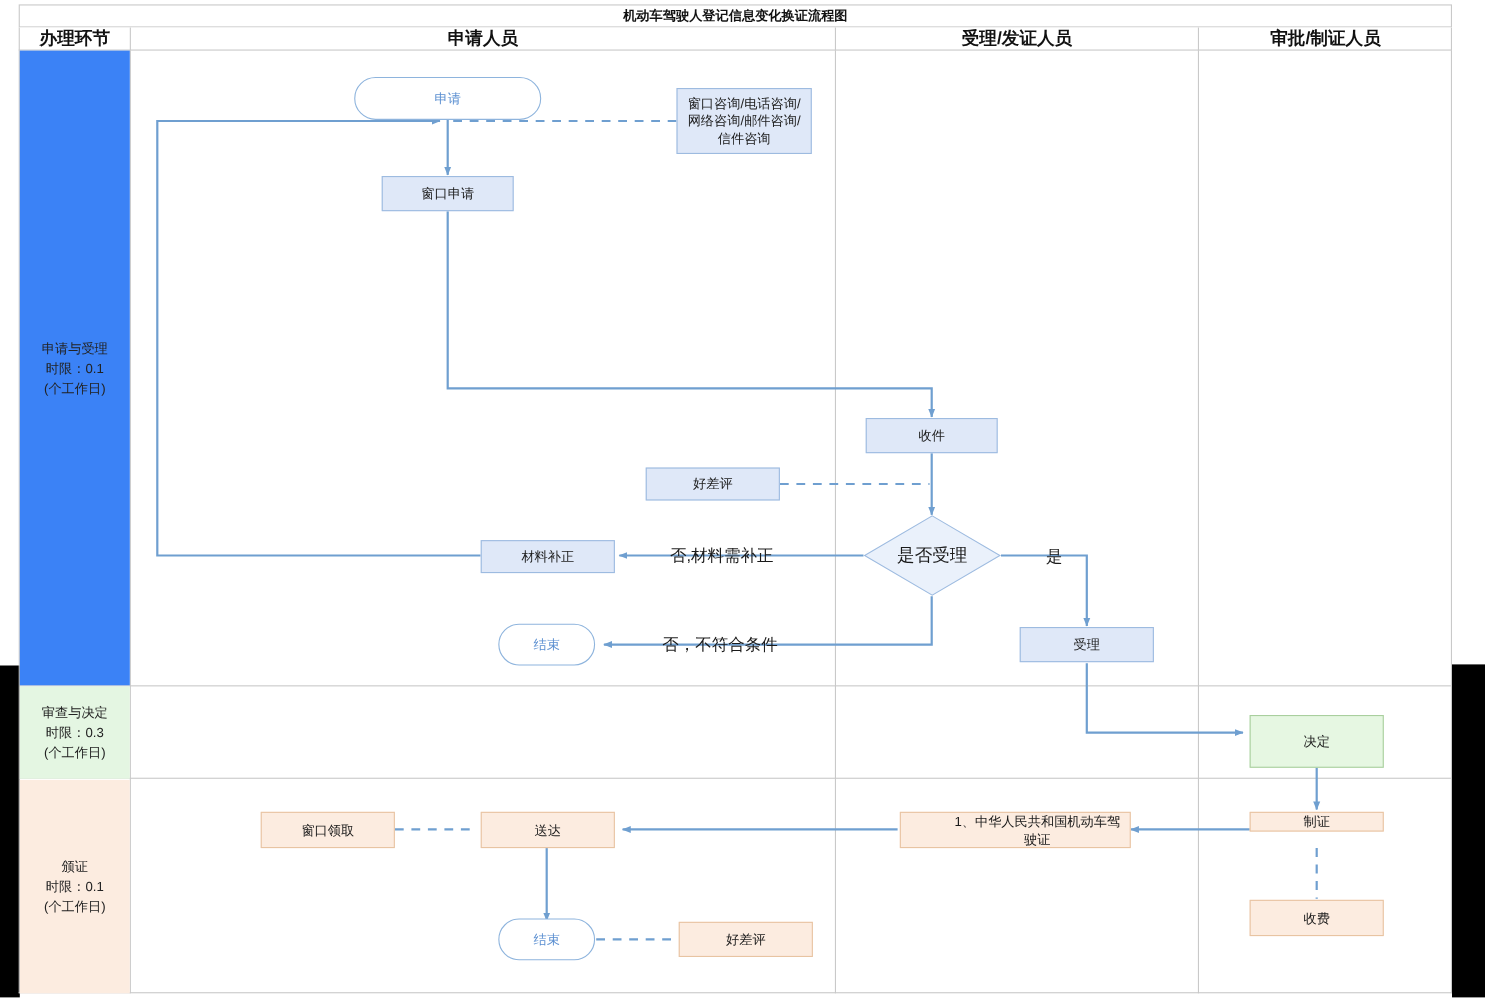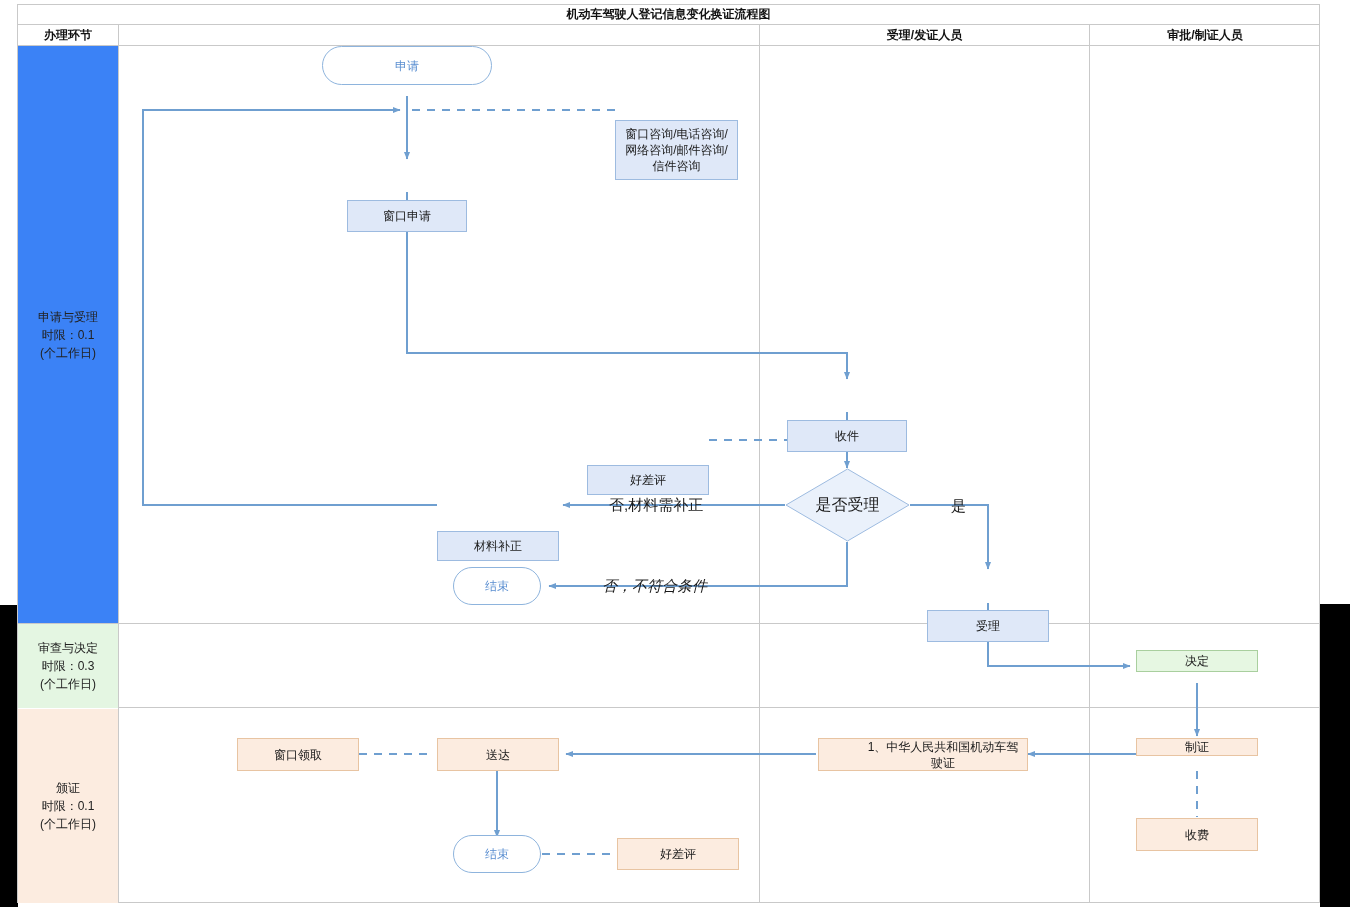--- a/index.html
+++ b/index.html
@@ -14,41 +14,41 @@
 
   
   .title-bar{position:absolute;left:17px;top:4px;width:1303px;height:21px;
              border:1px solid #c9c9c9;background:#fff;
              display:flex;align-items:center;justify-content:center;
              font-size:12px;font-weight:bold;color:#111;box-sizing:border-box;}
   .hdr-row{position:absolute;left:17px;top:25px;width:1303px;height:21px;
            border-left:1px solid #c9c9c9;border-right:1px solid #c9c9c9;
            border-bottom:1px solid #c9c9c9;box-sizing:border-box;background:#fff;}
   .hdr-cell{position:absolute;top:0;height:20px;display:flex;align-items:center;
-            justify-content:center;font-size:12px;font-weight:bold;color:#111;}
+            justify-content:center;font-size:16px;font-weight:bold;color:#111;}
   .hdr-sep{position:absolute;top:0;width:1px;height:21px;background:#c9c9c9;}
 
   .grid{position:absolute;left:17px;top:46px;width:1303px;height:857px;box-sizing:border-box;
         border-left:1px solid #c9c9c9;border-right:1px solid #c9c9c9;border-bottom:1px solid #c9c9c9;}
   .vline{position:absolute;width:1px;background:#c9c9c9;}
   .hline{position:absolute;height:1px;background:#c9c9c9;}
 
   
   .stage{position:absolute;left:18px;width:100px;display:flex;flex-direction:column;
          align-items:center;justify-content:center;text-align:center;
          font-size:12px;color:#222;line-height:18px;box-sizing:border-box;}
   .stage-a{top:46px;height:577px;background:#3b82f6;}
   .stage-b{top:624px;height:84px;background:#e4f6e2;}
   .stage-c{top:709px;height:194px;background:#fcece0;}
 
   
   .node{position:absolute;box-sizing:border-box;display:flex;align-items:center;
         justify-content:center;text-align:center;font-size:12px;line-height:16px;
         color:#1a1a1a;padding:2px 4px;}
-  .n-blue{background:#dfe8f8;border:1px solid #9dbbe0;margin-top:40px;}
+  .n-blue{background:#dfe8f8;border:1px solid #9dbbe0;}
   .n-green{background:#e6f7e2;border:1px solid #a9cf9e;}
   .n-orange{background:#fcece0;border:1px solid #e8c4a2;}
   .n-term{background:#ffffff;border:1px solid #8eb4dd;border-radius:22px;color:#5b8fd1;}
 
   
   svg.wires{position:absolute;left:0;top:0;width:1350px;height:907px;pointer-events:none;}
   .edge-label{position:absolute;font-size:15px;color:#1a1a1a;white-space:nowrap;
               background:transparent;padding:0 2px;text-align:center;}
 </style>
 </head>
@@ -57,20 +57,21 @@
 <div id="root">
 
   <div class="band band-left"></div>
   <div class="band band-right"></div>
 
   <div class="title-bar">机动车驾驶人登记信息变化换证流程图</div>
 
   <div class="hdr-row">
     <div class="hdr-cell" style="left:0;width:100px;">办理环节</div>
     <div class="hdr-sep" style="left:100px;"></div>
+    <div class="hdr-cell" style="left:101px;width:640px;">申请人员</div>
     <div class="hdr-sep" style="left:741px;"></div>
     <div class="hdr-cell" style="left:742px;width:329px;">受理/发证人员</div>
     <div class="hdr-sep" style="left:1071px;"></div>
     <div class="hdr-cell" style="left:1072px;width:230px;">审批/制证人员</div>
   </div>
 
   <div class="grid">
     <div class="vline" style="left:100px;top:0;height:857px;"></div>
     <div class="vline" style="left:741px;top:0;height:857px;"></div>
     <div class="vline" style="left:1071px;top:0;height:857px;"></div>
@@ -131,21 +132,21 @@
       <path d="M816,754 L566,754" marker-end="url(#ah)"></path>
 
       <path d="M359,754 L434,754" stroke-dasharray="8,7"></path>
 
       <path d="M497,771 L497,837" marker-end="url(#ah)"></path>
 
       <path d="M542,854 L617,854" stroke-dasharray="8,7"></path>
     </g>
   </svg>
 
-  <div class="node n-term" style="left:322px;top:46px;width:170px;height:39px;">申请</div>
+  <div class="node n-term" style="left:322px;top:70px;width:170px;height:39px;">申请</div>
 
   <div class="node n-blue" style="left:615px;top:80px;width:123px;height:60px;flex-direction:column;">
     <span>窗口咨询/电话咨询/</span>
     <span>网络咨询/邮件咨询/</span>
     <span>信件咨询</span>
   </div>
 
   <div class="node n-blue" style="left:347px;top:160px;width:120px;height:32px;">窗口申请</div>
   <div class="node n-blue" style="left:787px;top:380px;width:120px;height:32px;">收件</div>
   <div class="node n-blue" style="left:587px;top:425px;width:122px;height:30px;">好差评</div>
@@ -154,27 +155,27 @@
     <svg width="125" height="74" style="position:absolute;left:0;top:0;">
       <polygon points="62.5,1 124,37 62.5,73 1,37" fill="#eaf1fb" stroke="#9dbbe0" stroke-width="1"></polygon>
     </svg>
     <div style="position:absolute;left:0;top:0;width:125px;height:74px;display:flex;align-items:center;justify-content:center;font-size:16px;color:#1a1a1a;">是否受理</div>
   </div>
 
   <div class="node n-blue" style="left:437px;top:491px;width:122px;height:30px;">材料补正</div>
   <div class="node n-term" style="left:453px;top:567px;width:88px;height:38px;">结束</div>
   <div class="node n-blue" style="left:927px;top:570px;width:122px;height:32px;">受理</div>
 
-  <div class="node n-green" style="left:1136px;top:650px;width:122px;height:22px;">决定</div>
+  <div class="node n-green" style="left:1136px;top:650px;width:122px;height:48px;">决定</div>
 
   <div class="node n-orange" style="left:1136px;top:738px;width:122px;height:18px;">制证</div>
   <div class="node n-orange" style="left:1136px;top:818px;width:122px;height:33px;">收费</div>
   <div class="node n-orange" style="left:818px;top:738px;width:210px;height:33px;padding-left:44px;">1、中华人民共和国机动车驾驶证</div>
   <div class="node n-orange" style="left:437px;top:738px;width:122px;height:33px;">送达</div>
   <div class="node n-orange" style="left:237px;top:738px;width:122px;height:33px;">窗口领取</div>
   <div class="node n-term" style="left:453px;top:835px;width:88px;height:38px;">结束</div>
   <div class="node n-orange" style="left:617px;top:838px;width:122px;height:32px;">好差评</div>
 
   <div class="edge-label" style="left:607px;top:496px;">否,材料需补正</div>
   <div class="edge-label" style="left:949px;top:497px;">是</div>
-  <div class="edge-label" style="left:600px;top:577px;font-style:italic;">否，不符合条件</div>
+  <div class="edge-label" style="left:600px;top:577px;">否，不符合条件</div>
 
 </div>
 
 </body></html>

